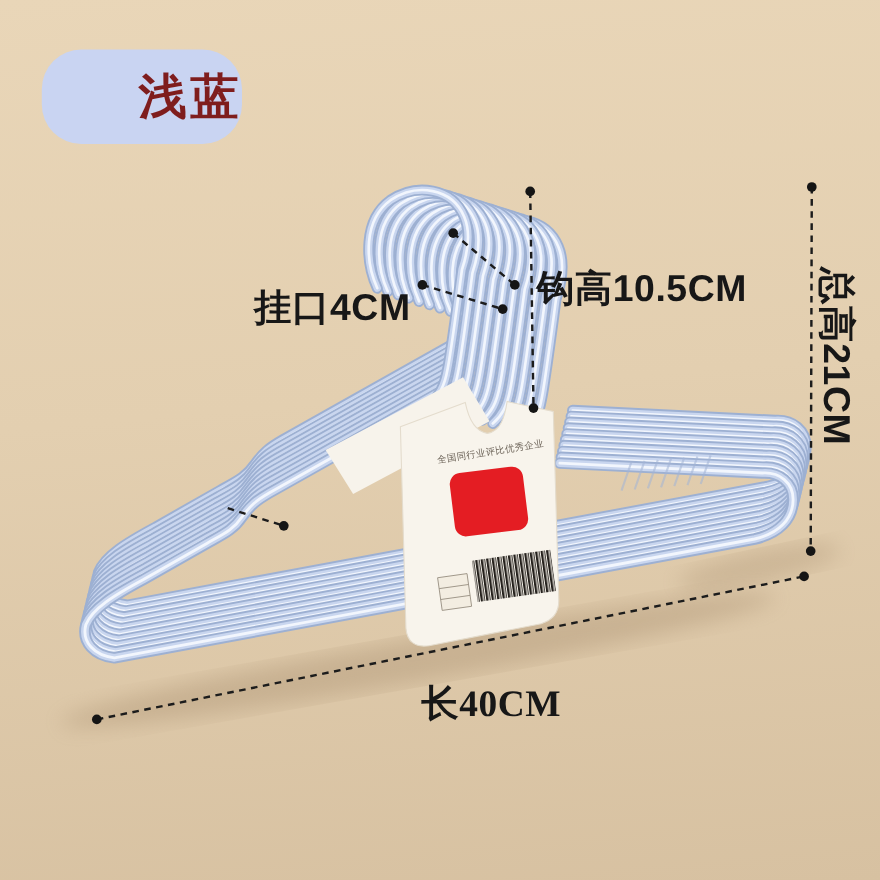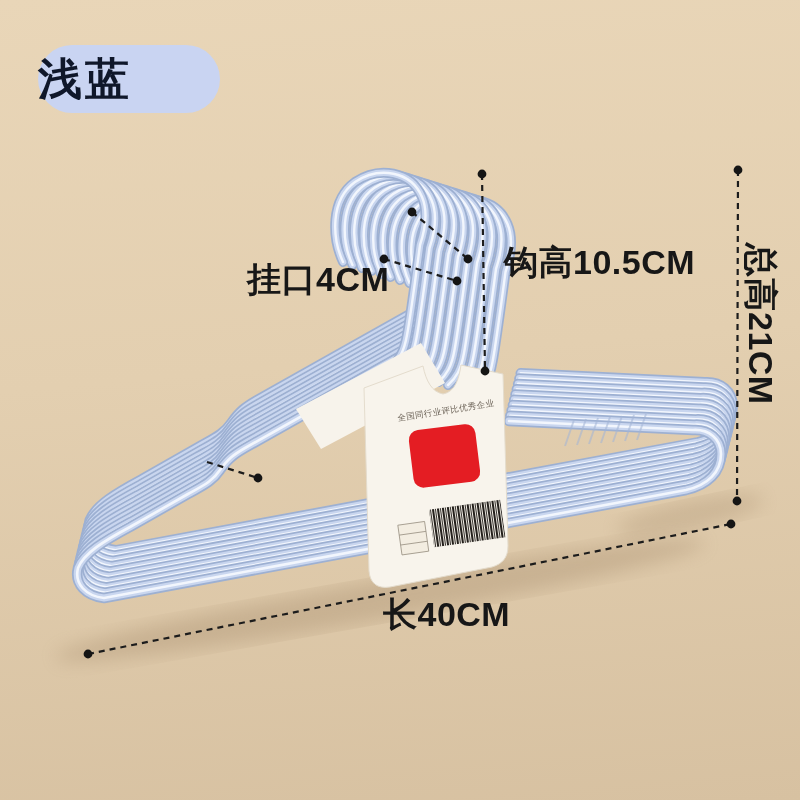--- a/index.html
+++ b/index.html
@@ -1,29 +1,29 @@
 <!DOCTYPE html>
 <html><head>
 <meta charset="utf-8">
 <style>
   html,body{margin:0;padding:0;}
   body{width:800px;height:800px;overflow:hidden;
        font-family:"Liberation Sans","DejaVu Sans",sans-serif;}
   .scene{position:relative;width:800px;height:800px;
          background:linear-gradient(175deg,#e9d6b8 0%,#e3cfb0 45%,#d7c1a1 100%);}
   .scene svg{position:absolute;left:0;top:0;}
-  .badge{position:absolute;left:38px;top:45px;width:182px;height:68px;
-         background:#c9d4f2;border-radius:36px;display:flex;align-items:center;justify-content:flex-start;
-         color:#0f172a;font-size:44px;font-weight:700;letter-spacing:3px;}
+  .badge{position:absolute;left:38px;top:45px;width:182px;height:86px;
+         background:#c9d4f2;border-radius:36px;display:flex;align-items:center;justify-content:flex-end;
+         color:#7f1d1d;font-size:44px;font-weight:700;letter-spacing:3px;}
   .dim-label{position:absolute;color:#171717;font-size:34px;font-weight:700;white-space:nowrap;
              letter-spacing:0.5px;}
   .lbl-depth{left:248px;top:130px;}
-  .lbl-opening{left:247px;top:257px;}
-  .lbl-hookheight{left:504px;top:240px;text-align:right;}
-  .lbl-length{left:383px;top:592px;}
+  .lbl-opening{left:231px;top:257px;}
+  .lbl-hookheight{left:488px;top:240px;text-align:right;}
+  .lbl-length{left:383px;top:617px;font-family:Liberation Serif, serif;}
   .lbl-totalheight{left:783px;top:243px;transform:rotate(90deg);transform-origin:0 0;}
 </style>
 </head>
 <body>
 
 <div class="scene">
 
   <svg width="800" height="800" viewBox="0 0 800 800">
     <defs>
       <path id="bodyP" d="M405,358 L245,448 C233,455 228,459 220,470 C212,482 202,486 188,494

